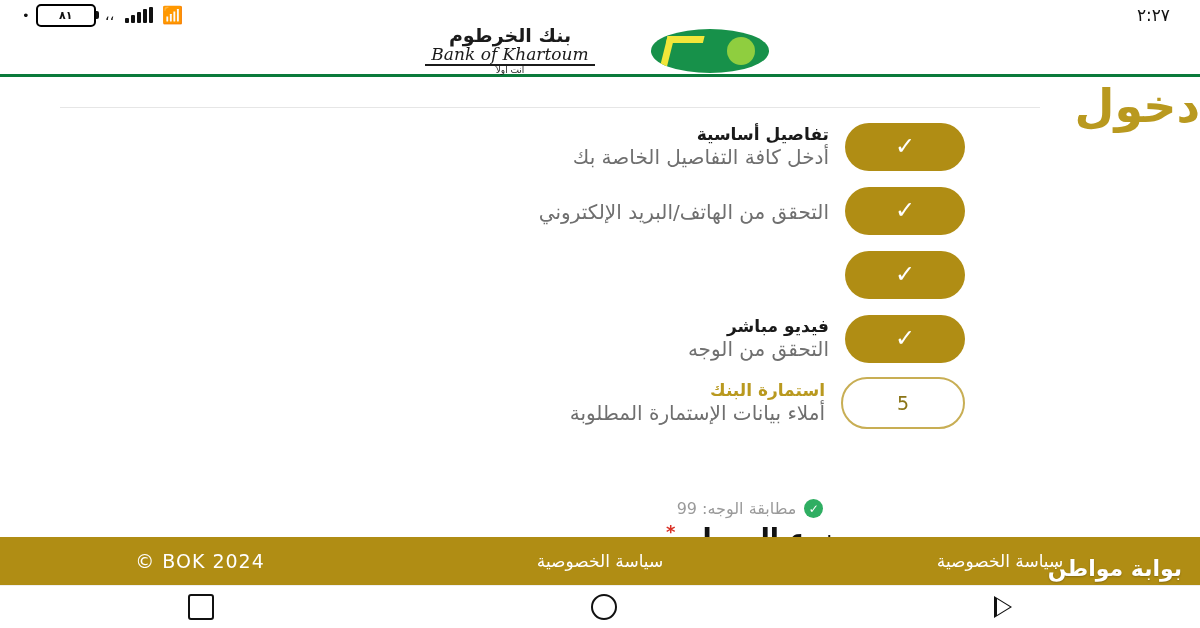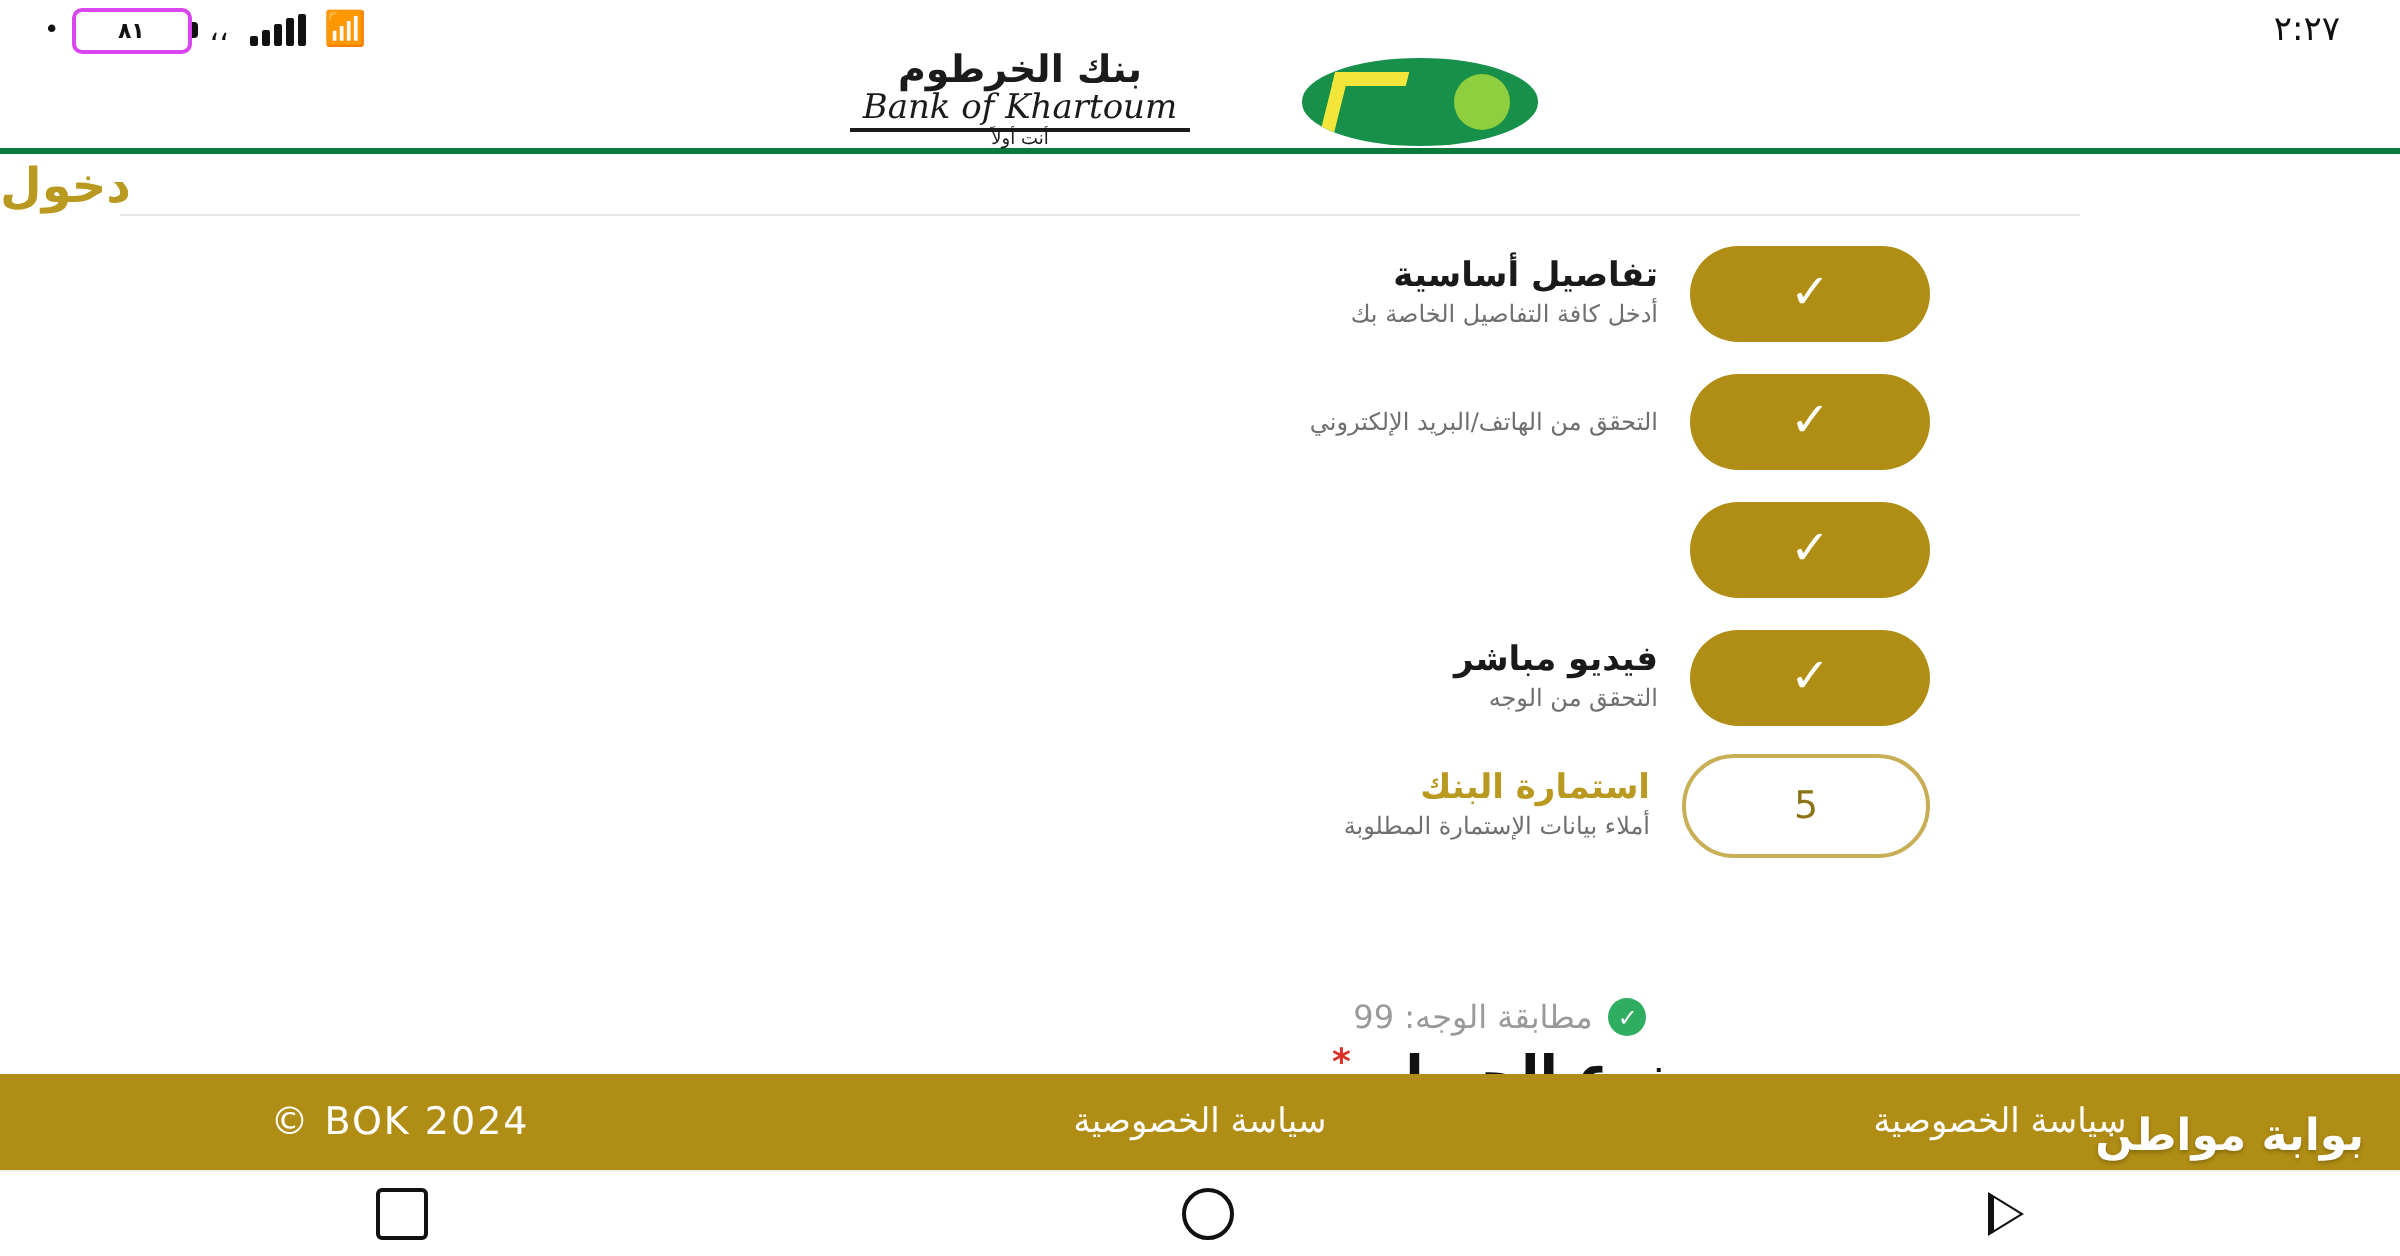--- a/index.html
+++ b/index.html
@@ -19,21 +19,21 @@
   
   .statusbar{
     height:30px;flex:0 0 30px;
     background:#ffffff;
     display:flex;align-items:center;
     padding:0 22px;
     position:relative;
   }
   .sb-left{display:flex;align-items:center;gap:9px;}
   .battery{
-    width:56px;height:19px;border:2px solid #d946ef;border-radius:5px;
+    width:56px;height:19px;border:2px solid #000000;border-radius:5px;
     display:flex;align-items:center;justify-content:center;
     font-size:11px;font-weight:bold;color:#111;letter-spacing:.5px;
     position:relative;
   }
   .battery:after{
     content:"";position:absolute;right:-5px;top:5px;width:3px;height:8px;
     background:#111;border-radius:0 2px 2px 0;
   }
   .sb-dot{font-size:13px;color:#111;margin-right:-3px;}
   .sig{display:flex;align-items:flex-end;gap:2px;height:16px;}
@@ -99,22 +99,22 @@
   }
 
   
   .content{
     flex:1 1 auto;position:relative;
     background:#ffffff;
     overflow:hidden;
   }
   .page-title{
     position:absolute;top:48px;right:0;left:0;
-    text-align:left;
-    font-size:24px;font-weight:bold;color:#b9991f;
+    text-align:right;
+    font-size:46px;font-weight:bold;color:#b9991f;
     direction:rtl;
     letter-spacing:1px;
     transform:translateY(-46px);
   }
   .page-sub{
     position:absolute;top:8px;right:0;left:0;
     text-align:center;
     font-size:16px;color:#6d6d6d;direction:rtl;
   }
 
@@ -147,21 +147,21 @@
   .step .txt{
     text-align:right;
     line-height:1.15;
   }
   .step .t1{
     font-size:17px;font-weight:bold;color:#1a1a1a;
     white-space:nowrap;
   }
   .step.active .t1{color:#b9991f;}
   .step .t2{
-    font-size:12px;color:#6f6f6f;margin-top:2px;white-space:nowrap;
+    font-size:20px;color:#6f6f6f;margin-top:2px;white-space:nowrap;
   }
   .step-divider{
     position:absolute;top:-8px;right:60px;left:60px;
     height:1px;background:#e6e6e6;
   }
 
   
   .facematch{
     position:absolute;top:422px;left:0;right:0;
     direction:rtl;

